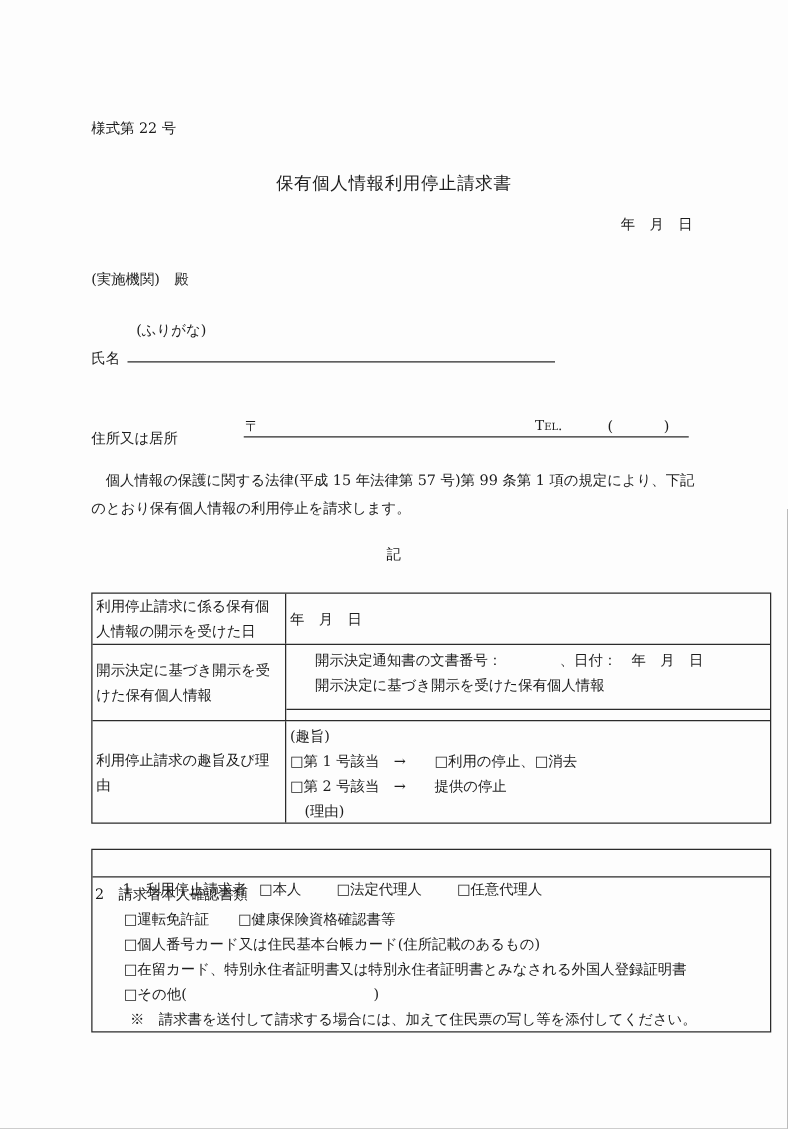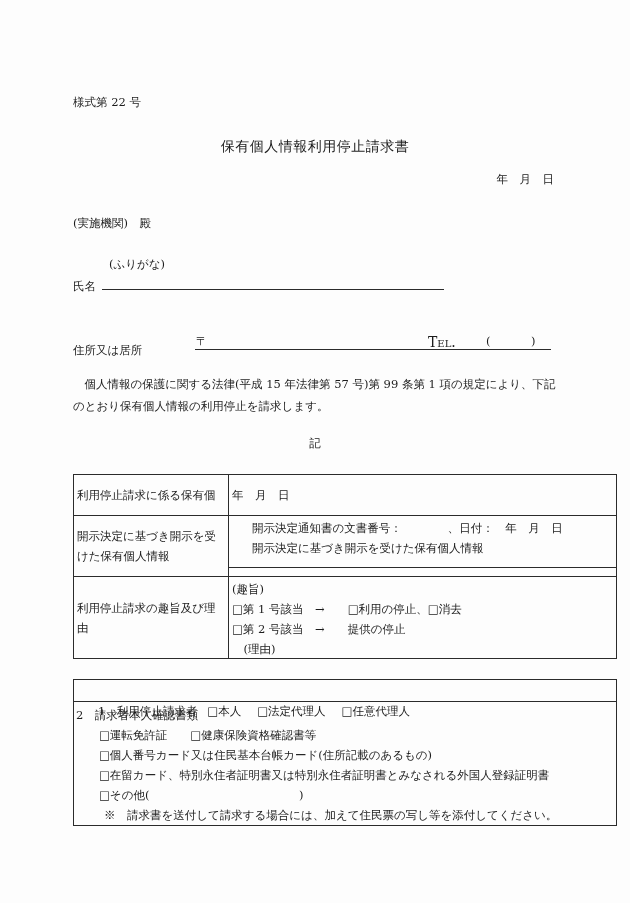--- a/index.html
+++ b/index.html
@@ -17,21 +17,21 @@
   .abs { position:absolute; }
   .pre { white-space:pre; }
   .center { left:0; width:100%; text-align:center; }
   .title { font-size:14px; letter-spacing:0.5px; }
 
   .uline { display:inline-block; border-bottom:1px solid #2b2b2b; }
 
   
   .postal-line { left:195px; top:334px; width:356px; height:15px; border-bottom:1px solid #2b2b2b; }
   .postal-line span { position:absolute; top:0; }
-  .tel { font-variant:small-caps; font-size:14px; }
+  .tel { font-variant:small-caps; font-size:11px; }
 
   
   .tbl { left:73px; width:544px; border:1px solid #2b2b2b; box-sizing:border-box; background:#fdfdfd; }
   .t1 { top:474px; }
   .t2 { top:679px; }
   .trow { display:flex; box-sizing:border-box; }
   .trow.bline { border-bottom:1px solid #2b2b2b; }
   .tleft {
     width:155px; box-sizing:border-box;
     border-right:1px solid #2b2b2b;
@@ -47,21 +47,21 @@
   .r2 .tright { display:flex; flex-direction:column; padding-left:0; }
   .r2 .lines { padding:2px 0 0 3px; line-height:20px;margin-left:20px; }
   .r2 .spacer { flex:1; }
   .r2 .strip { height:8px; border-top:1px solid #2b2b2b; }
 
   .t2row1 { height:22px; line-height:21px; border-bottom:1px solid #2b2b2b; padding-left:2px; box-sizing:border-box; white-space:pre; }
   .t2row2 { padding:3px 0 0 2px; line-height:20px; }
   .t2-item { padding-left:23px; white-space:pre; }
   .t2-note { padding-left:28px; white-space:pre; }
   .t2-head { white-space:pre; }
-  .opt { margin-left:16px; }
+  .opt { margin-left:28px; }
   .opt.first { margin-left:10px; }
 </style>
 </head>
 <body>
 
 <div class="page">
 
   <div class="abs pre" style="left:73px; top:95px;">様式第 22 号</div>
 
   <div class="abs center title" style="top:138px;">保有個人情報利用停止請求書</div>
@@ -91,20 +91,21 @@
     <div class="pre">のとおり保有個人情報の利用停止を請求します。</div>
   </div>
 
   <div class="abs center" style="top:436px;">記</div>
 
   <div class="abs tbl t1">
 
     <div class="trow bline r1">
       <div class="tleft">
         <div>利用停止請求に係る保有個</div>
+        <div>人情報の開示を受けた日</div>
       </div>
       <div class="tright">
         <div class="pre">年　月　日</div>
       </div>
     </div>
 
     <div class="trow bline r2">
       <div class="tleft">
         <div>開示決定に基づき開示を受</div>
         <div>けた保有個人情報</div>

